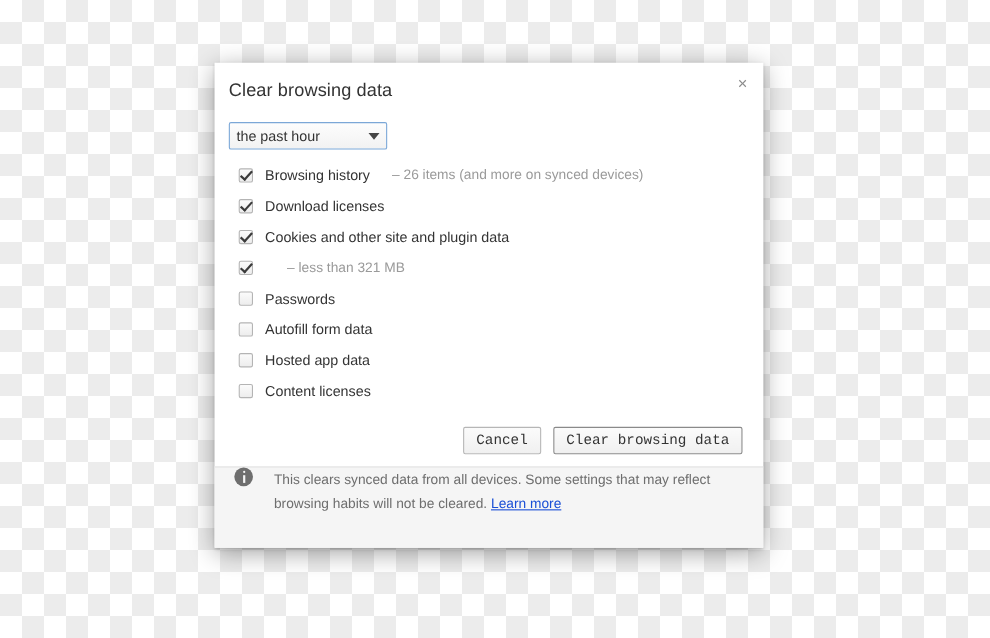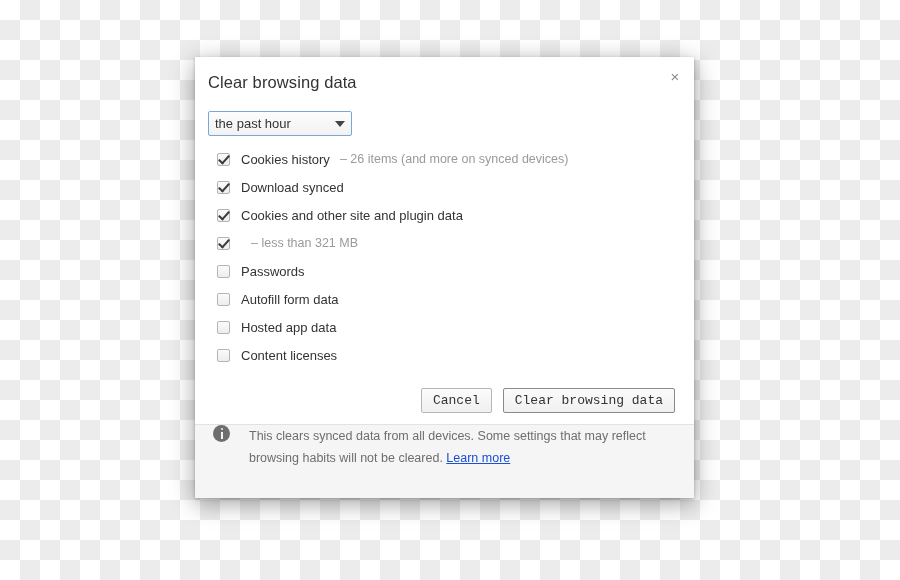--- a/index.html
+++ b/index.html
@@ -142,21 +142,21 @@
   }
   .check-label {
     font-size: 13px;
     color: #333333;
     white-space: nowrap;
   }
   .check-detail {
     font-size: 12.5px;
     color: #9a9a9a;
     white-space: nowrap;
-    margin-left: 10px;
+    margin-left: 20px;
   }
 
   
   #actions {
     position: absolute;
     right: 19px;
     top: 331px;
     display: flex;
     align-items: center;
   }
@@ -249,26 +249,26 @@
     <div class="range-row">
       <div class="select-box">
         <span class="select-value">the past hour</span>
         <span class="select-arrow"></span>
       </div>
     </div>
 
     <div id="checklist">
         <div class="check-row">
           <span class="cbox checked"></span>
-          <span class="check-label">Cookies history</span>
+          <span class="check-label">Browsing history</span>
           <span class="check-detail">–  26 items (and more on synced devices)</span>
         </div>
         <div class="check-row">
           <span class="cbox checked"></span>
-          <span class="check-label">Download synced</span>
+          <span class="check-label">Download licenses</span>
         </div>
         <div class="check-row">
           <span class="cbox checked"></span>
           <span class="check-label">Cookies and other site and plugin data</span>
         </div>
         <div class="check-row">
           <span class="cbox checked"></span>
           <span class="check-detail">–  less than 321 MB</span>
         </div>
         <div class="check-row">

